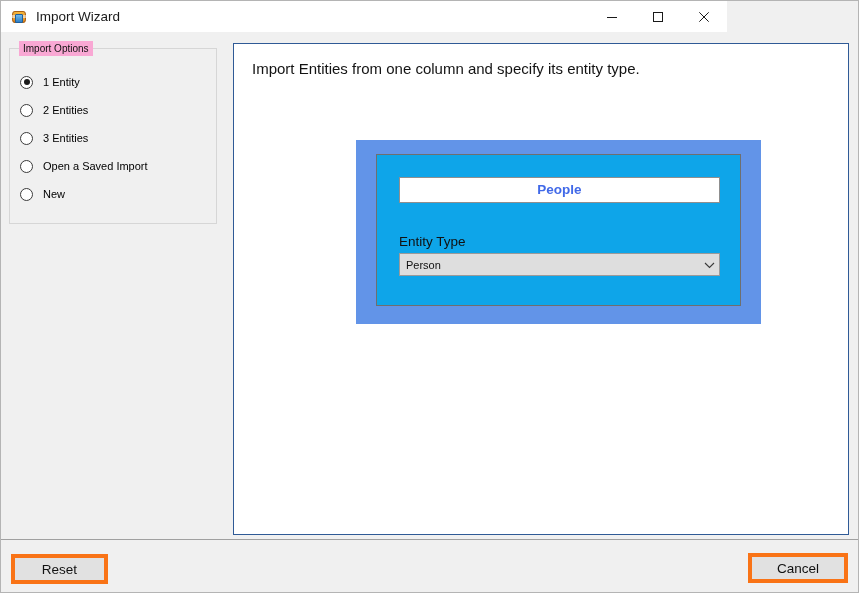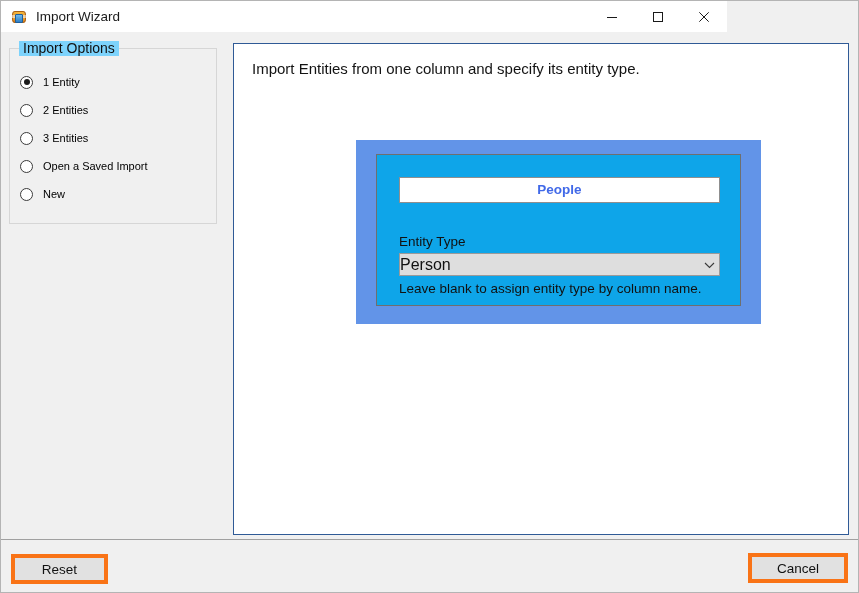--- a/index.html
+++ b/index.html
@@ -101,23 +101,23 @@
     width: 208px;
     height: 176px;
     border: 1px solid #d6d6d6;
     box-sizing: border-box;
     background: transparent;
   }
   .options-legend {
     position: absolute;
     left: 18px;
     top: 40px;
-    background: #7dd3fc;
+    background: #f9a8d4;
     padding: 0 4px;
-    font-size: 14px;
+    font-size: 10px;
     color: #111111;
     line-height: 15px;
     white-space: nowrap;
   }
   .radio-list {
     position: absolute;
     left: 19px;
     top: 67px;
     width: 190px;
   }
@@ -229,23 +229,24 @@
     top: 98px;
     width: 321px;
     height: 23px;
     background: #dedede;
     border: 1px solid #9a9a9a;
     box-sizing: border-box;
     display: flex;
     align-items: center;
   }
   .combo-value {
-    font-size: 16px;
-    color: #111111;
-    line-height: 16px;
+    font-size: 11px;
+    color: #111111;
+    line-height: 16px;
+    margin-left: 6px;
     white-space: nowrap;
     flex: 1 1 auto;
   }
   .combo-arrow {
     width: 20px;
     height: 21px;
     display: flex;
     align-items: center;
     justify-content: center;
     flex: 0 0 auto;
@@ -375,21 +376,20 @@
 
         <div class="combo">
           <span class="combo-value">Person</span>
           <span class="combo-arrow">
             <svg width="11" height="8" viewBox="0 0 11 8">
                 <polyline points="1,2 5.5,6.5 10,2" fill="none" stroke="#3a3a3a" stroke-width="1.1"></polyline>
               </svg>
           </span>
         </div>
 
-        <div class="hint-text">Leave blank to assign entity type by column name.</div>
       </div>
     </div>
   </div>
 
   <div class="footer-sep"></div>
   <div class="footer"></div>
 
   <div class="btn btn-reset">Reset</div>
   <div class="btn btn-cancel">Cancel</div>
 

